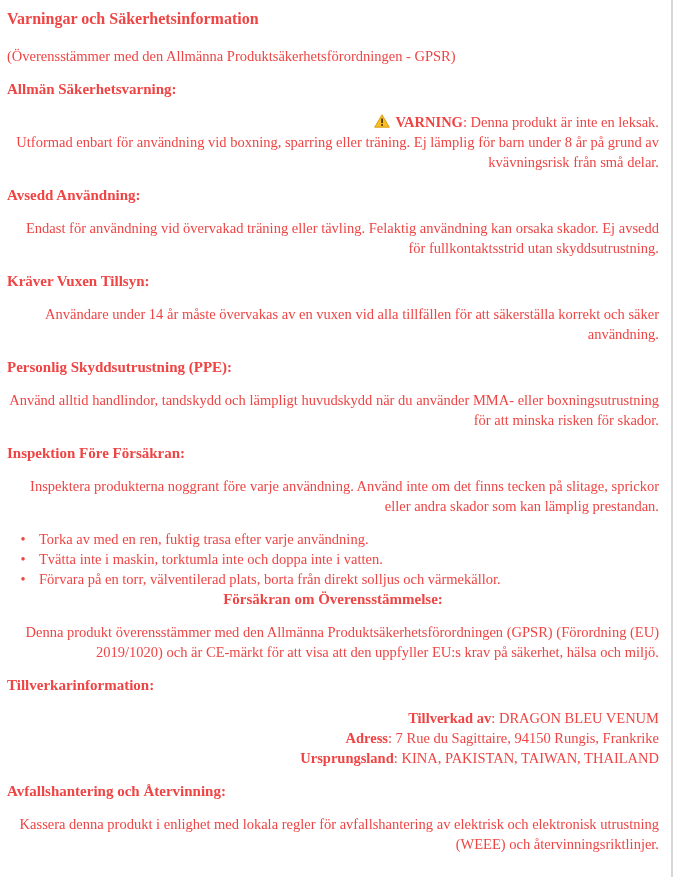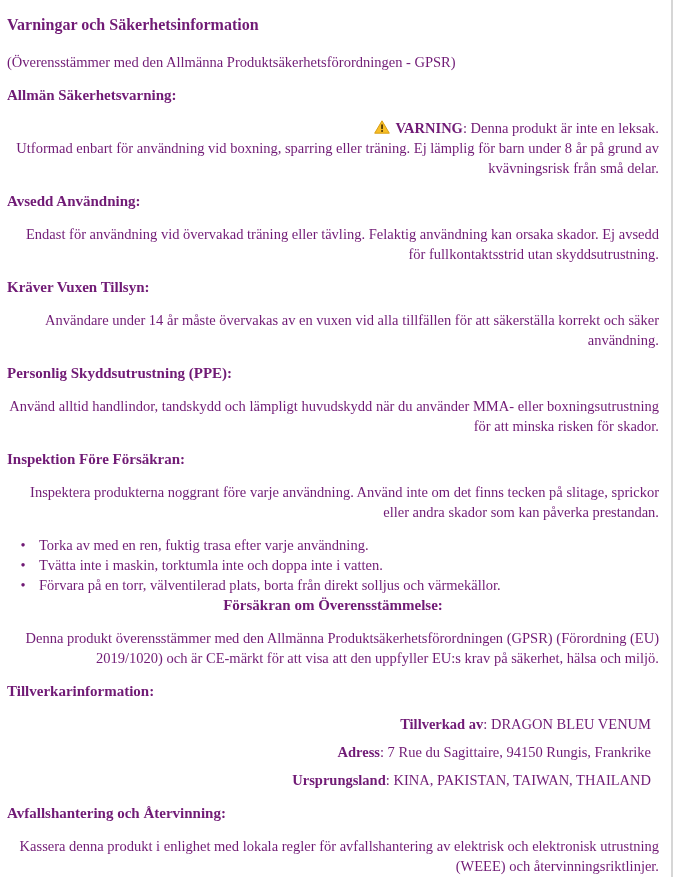--- a/index.html
+++ b/index.html
@@ -5,22 +5,22 @@
   html, body { margin: 0; padding: 0; background: #ffffff; }
   .page {
     position: relative;
     width: 679px;
     height: 877px;
     box-sizing: border-box;
     background: #ffffff;
     font-family: "Liberation Serif", "DejaVu Serif", serif;
     font-size: 14.5px;
     line-height: 20px;
-    color: #701a75;
-    padding: 14px 20px 0 7px;
+    color: #ef4444;
+    padding: 8px 20px 0 7px;
     overflow: hidden;
   }
   .scan-edge {
     position: absolute;
     top: 0;
     bottom: 0;
     right: 6px;
     width: 2px;
     background: #d6d6d6;
   }
@@ -62,21 +62,21 @@
     margin: 0;
   }
   .bullet-glyph {
     display: inline-block;
     width: 32px;
     text-align: center;
     flex: 0 0 32px;
   }
   .bullet-text { flex: 1; }
   .after-list { margin-top: 0; text-align: center; }
-  .mfr-line { margin: 8px; }
+  .mfr-line { margin: 0; }
   .mfr-label { font-weight: bold; }
 </style>
 </head>
 <body>
 
 <div class="page">
   <div class="scan-edge"></div>
 
   <h1 class="doc-title">Varningar och Säkerhetsinformation</h1>
 
@@ -96,21 +96,21 @@
   <h2 class="sec-heading">Avsedd Användning:</h2>
   <p class="para">Endast för användning vid övervakad träning eller tävling. Felaktig användning kan orsaka skador. Ej avsedd för fullkontaktsstrid utan skyddsutrustning.</p>
 
   <h2 class="sec-heading">Kräver Vuxen Tillsyn:</h2>
   <p class="para">Användare under 14 år måste övervakas av en vuxen vid alla tillfällen för att säkerställa korrekt och säker användning.</p>
 
   <h2 class="sec-heading">Personlig Skyddsutrustning (PPE):</h2>
   <p class="para">Använd alltid handlindor, tandskydd och lämpligt huvudskydd när du använder MMA- eller boxningsutrustning för att minska risken för skador.</p>
 
   <h2 class="sec-heading">Inspektion Före Försäkran:</h2>
-  <p class="para">Inspektera produkterna noggrant före varje användning. Använd inte om det finns tecken på slitage, sprickor eller andra skador som kan påverka prestandan.</p>
+  <p class="para">Inspektera produkterna noggrant före varje användning. Använd inte om det finns tecken på slitage, sprickor eller andra skador som kan lämplig prestandan.</p>
 
   <ul class="bullet-list">
     <li>
       <span class="bullet-glyph">•</span>
       <span class="bullet-text">Torka av med en ren, fuktig trasa efter varje användning.</span>
     </li>
     <li>
       <span class="bullet-glyph">•</span>
       <span class="bullet-text">Tvätta inte i maskin, torktumla inte och doppa inte i vatten.</span>
     </li>

